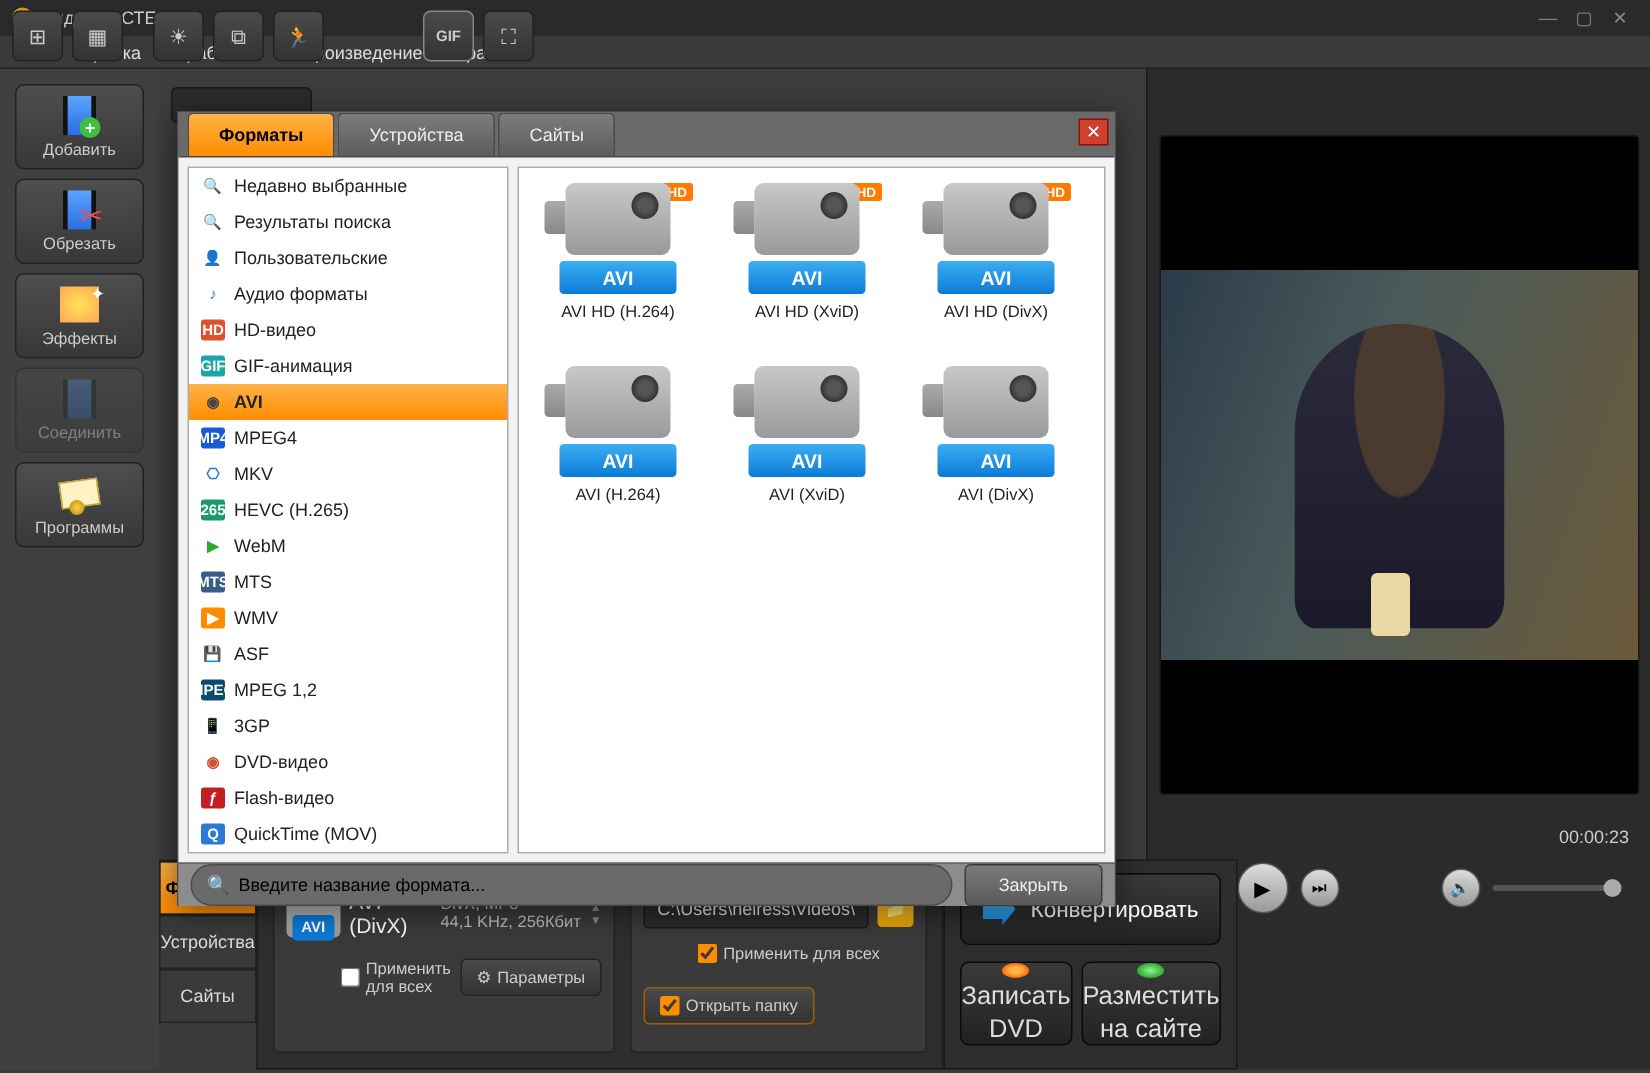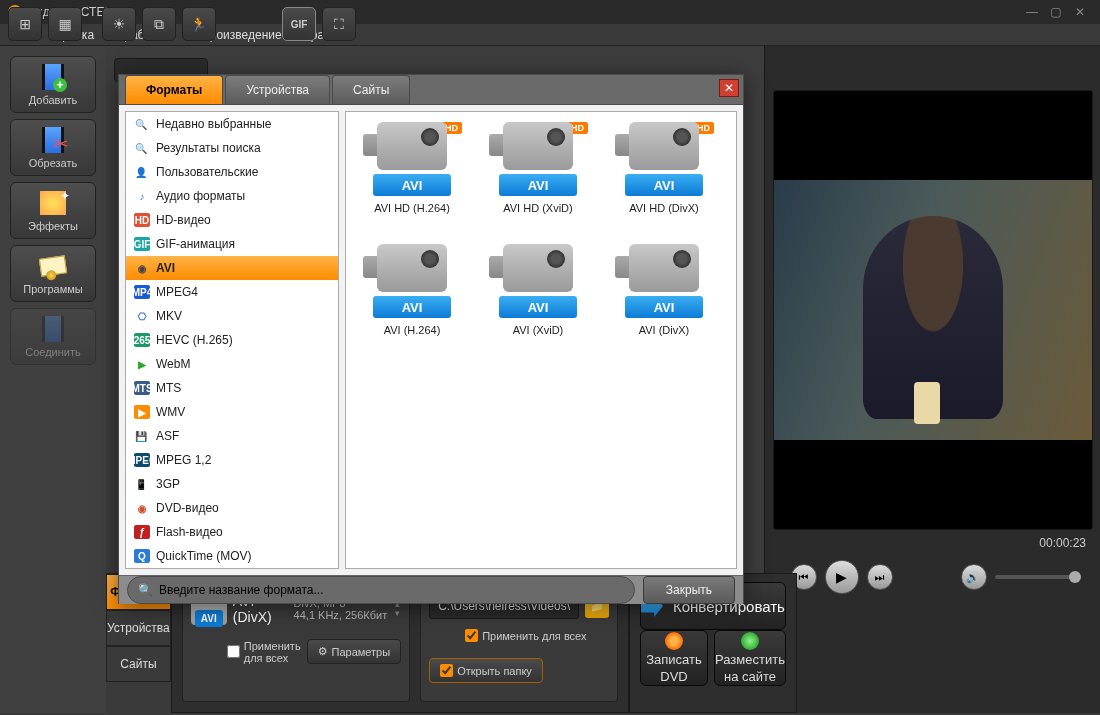--- a/index.html
+++ b/index.html
@@ -34,34 +34,34 @@
 .bottom { position: absolute; left: 0; bottom: 0; right: 0; height: 140px; display: flex; }
 .botleft { width: 106px; background: #3a3a3a; display: flex; flex-direction: column; border-top: 1px solid #222; }
 .bot-tab { height: 36px; display: flex; align-items: center; justify-content: center; font-size: 12px; color: #ddd; border: 1px solid #222; background: #3a3a3a; cursor: pointer; }
 .bot-tab.active { background: linear-gradient(#ffb347,#ff8c00); color: #000; font-weight: bold; }
 .botmid { flex: 1; background: #2e2e2e; border: 1px solid #1a1a1a; padding: 10px; display: flex; gap: 10px; }
 .panel { background: #3a3a3a; border: 1px solid #222; border-radius: 4px; flex: 1; padding: 8px; color: #ccc; font-size: 11px; position: relative; }
 .avi-badge { background: #0d7bd6; color: #fff; font-size: 10px; padding: 3px 6px; border-radius: 3px; font-weight: bold; display: inline-block; }
 .panel .row { display: flex; align-items: center; gap: 6px; }
 .panel label { display: flex; align-items: center; gap: 4px; font-size: 11px; padding-left: 36px; }
 .smallbtn { background: linear-gradient(#4a4a4a,#333); border: 1px solid #222; border-radius: 4px; padding: 5px 10px; color: #ccc; font-size: 11px; cursor: pointer; display: inline-flex; align-items: center; gap: 4px; }
-.botright { width: 248px; padding: 8px 10px; background: #2e2e2e; border: 1px solid #1a1a1a; display: flex; flex-direction: column; gap: 0; }
+.botright { width: 248px; padding: 8px 10px; background: #2e2e2e; border: 1px solid #1a1a1a; display: flex; flex-direction: column; gap: 11px; }
 .conv-btn { height: 48px; background: linear-gradient(#3a3a3a,#222); border: 1px solid #0a0a0a; border-radius: 6px; display: flex; align-items: center; justify-content: center; gap: 10px; color: #fff; font-size: 15px; cursor: pointer; }
 .conv-btn .arr { width: 22px; height: 22px; background: linear-gradient(#5bd1ff,#0a7bd6); clip-path: polygon(0 20%, 60% 20%, 60% 0, 100% 50%, 60% 100%, 60% 80%, 0 80%); }
 .dualbtn { display: flex; gap: 6px; }
-.dualbtn .half { flex: 1; height: 56px; background: linear-gradient(#3a3a3a,#222); border: 1px solid #0a0a0a; border-radius: 6px; display: flex; flex-direction: column; align-items: center; justify-content: center; gap: 2px; color: #ddd; font-size: 13px; cursor: pointer; }
+.dualbtn .half { flex: 1; height: 56px; background: linear-gradient(#3a3a3a,#222); border: 1px solid #0a0a0a; border-radius: 6px; display: flex; flex-direction: column; align-items: center; justify-content: center; gap: 2px; color: #ddd; font-size: 17px; cursor: pointer; }
 .disc { width: 18px; height: 18px; border-radius: 50%; background: radial-gradient(#ffb347 30%,#ff6a00 70%,#8a2b00); }
 .globe { width: 18px; height: 18px; border-radius: 50%; background: radial-gradient(#8ef58e,#0a8a0a); }
 
 .preview { width: 336px; background: #2b2b2b; border-left: 1px solid #1a1a1a; display: flex; flex-direction: column; }
 .vid { width: 320px; height: 440px; margin: 44px 8px 4px 8px; background: #000; position: relative; display: flex; align-items: center; justify-content: center; overflow: hidden; border: 1px solid #1a1a1a; border-radius: 3px; }
 .frame { width: 100%; height: 260px; background: linear-gradient(110deg,#2a3b4a 0%,#4a5a5a 40%,#6b5a3a 100%); position: relative; }
 .person { position: absolute; left: 28%; top: 14%; width: 44%; height: 78%; background: radial-gradient(ellipse at 50% 24%, #4a3a30 0 30%, transparent 31%), linear-gradient(#2a2a3a,#1a1a2a); border-radius: 50% 50% 10% 10% / 36% 36% 10% 10%; }
 .phone { position: absolute; left: 44%; bottom: 6%; width: 26px; height: 42px; background: #e8d9a6; border-radius: 4px; }
-.time { color: #ccc; font-size: 12px; text-align: right; padding: 2px 14px 6px; }
+.time { color: #ccc; font-size: 12px; text-align: right; padding: 2px 14px 6px; margin-top: 15px; }
 .playbar { display: flex; align-items: center; justify-content: center; gap: 8px; padding: 4px 12px; }
 .pbtn { width: 26px; height: 26px; border-radius: 50%; background: linear-gradient(#ddd,#999); border: 1px solid #555; display: flex; align-items: center; justify-content: center; font-size: 11px; cursor: pointer; }
 .pbtn.play { width: 34px; height: 34px; font-size: 14px; }
 .vol { margin-left: 60px; }
 .voltrack { width: 80px; height: 4px; background: #555; border-radius: 2px; position: relative; }
 .voltrack::after { content: ""; position: absolute; right: -6px; top: -4px; width: 12px; height: 12px; background: #aaa; border-radius: 50%; }
 
 .modal { position: absolute; left: 118px; top: 74px; width: 626px; height: 530px; background: #8c8c8c; border: 1px solid #4a4a4a; box-shadow: 0 4px 20px rgba(0,0,0,.5); display: flex; flex-direction: column; }
 .m-tabs { height: 34px; background: #6a6a6a; display: flex; align-items: flex-end; padding-left: 6px; position: relative; }
 .m-tab { padding: 7px 20px; background: linear-gradient(#7c7c7c,#5c5c5c); color: #eee; font-size: 12px; border: 1px solid #4a4a4a; border-bottom: none; border-radius: 4px 4px 0 0; margin-right: 2px; cursor: pointer; }
@@ -120,31 +120,31 @@
           <span class="scis" style="position:absolute;margin-left:16px;margin-top:8px">✂</span>
         </div>
       <span>Обрезать</span>
     </div>
     <div class="tb-btn">
       <div class="ic">
           <div class="star"></div>
         </div>
       <span>Эффекты</span>
     </div>
+    <div class="tb-btn disabled">
+      <div class="ic">
+          <div class="film" style="opacity:.6"></div>
+        </div>
+      <span>Соединить</span>
+    </div>
     <div class="tb-btn">
       <div class="ic">
           <div class="key"></div>
         </div>
       <span>Программы</span>
-    </div>
-    <div class="tb-btn disabled">
-      <div class="ic">
-          <div class="film" style="opacity:.6"></div>
-        </div>
-      <span>Соединить</span>
     </div>
   </div>
 
   <div class="center">
     <div class="apptop">
       <div class="searchbar"></div>
       <div style="width:540px"></div>
     </div>
     <div class="bottom">
       <div class="botleft">

